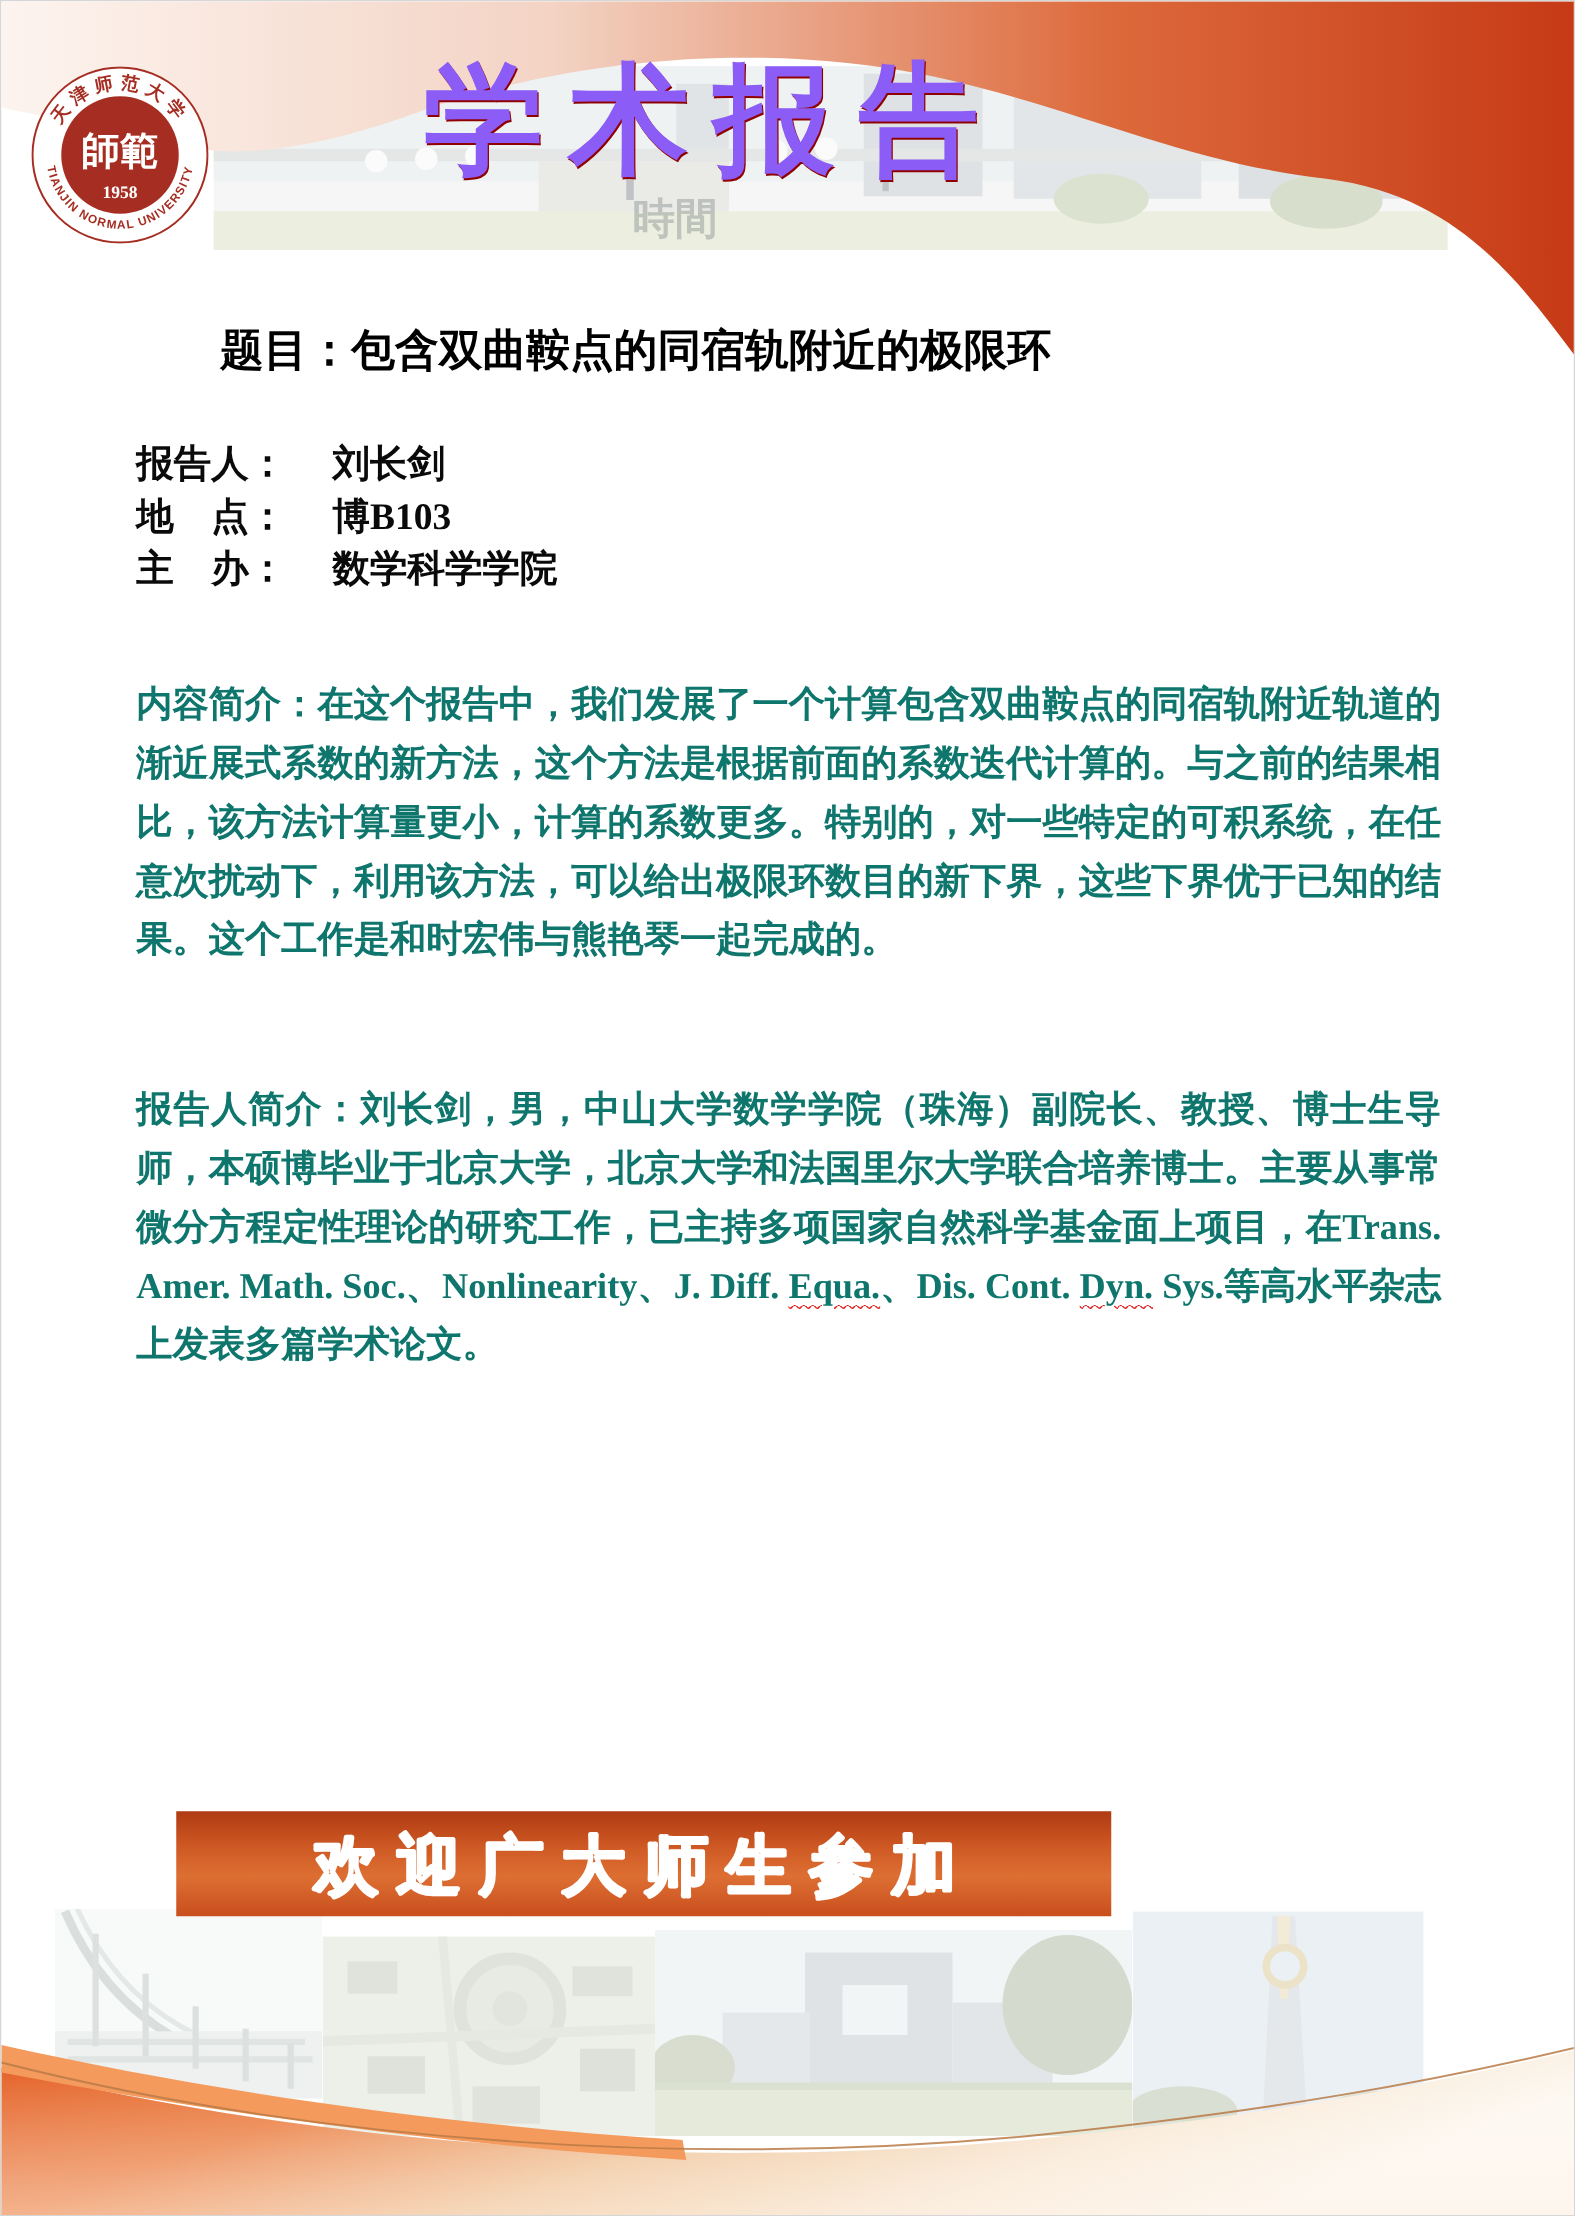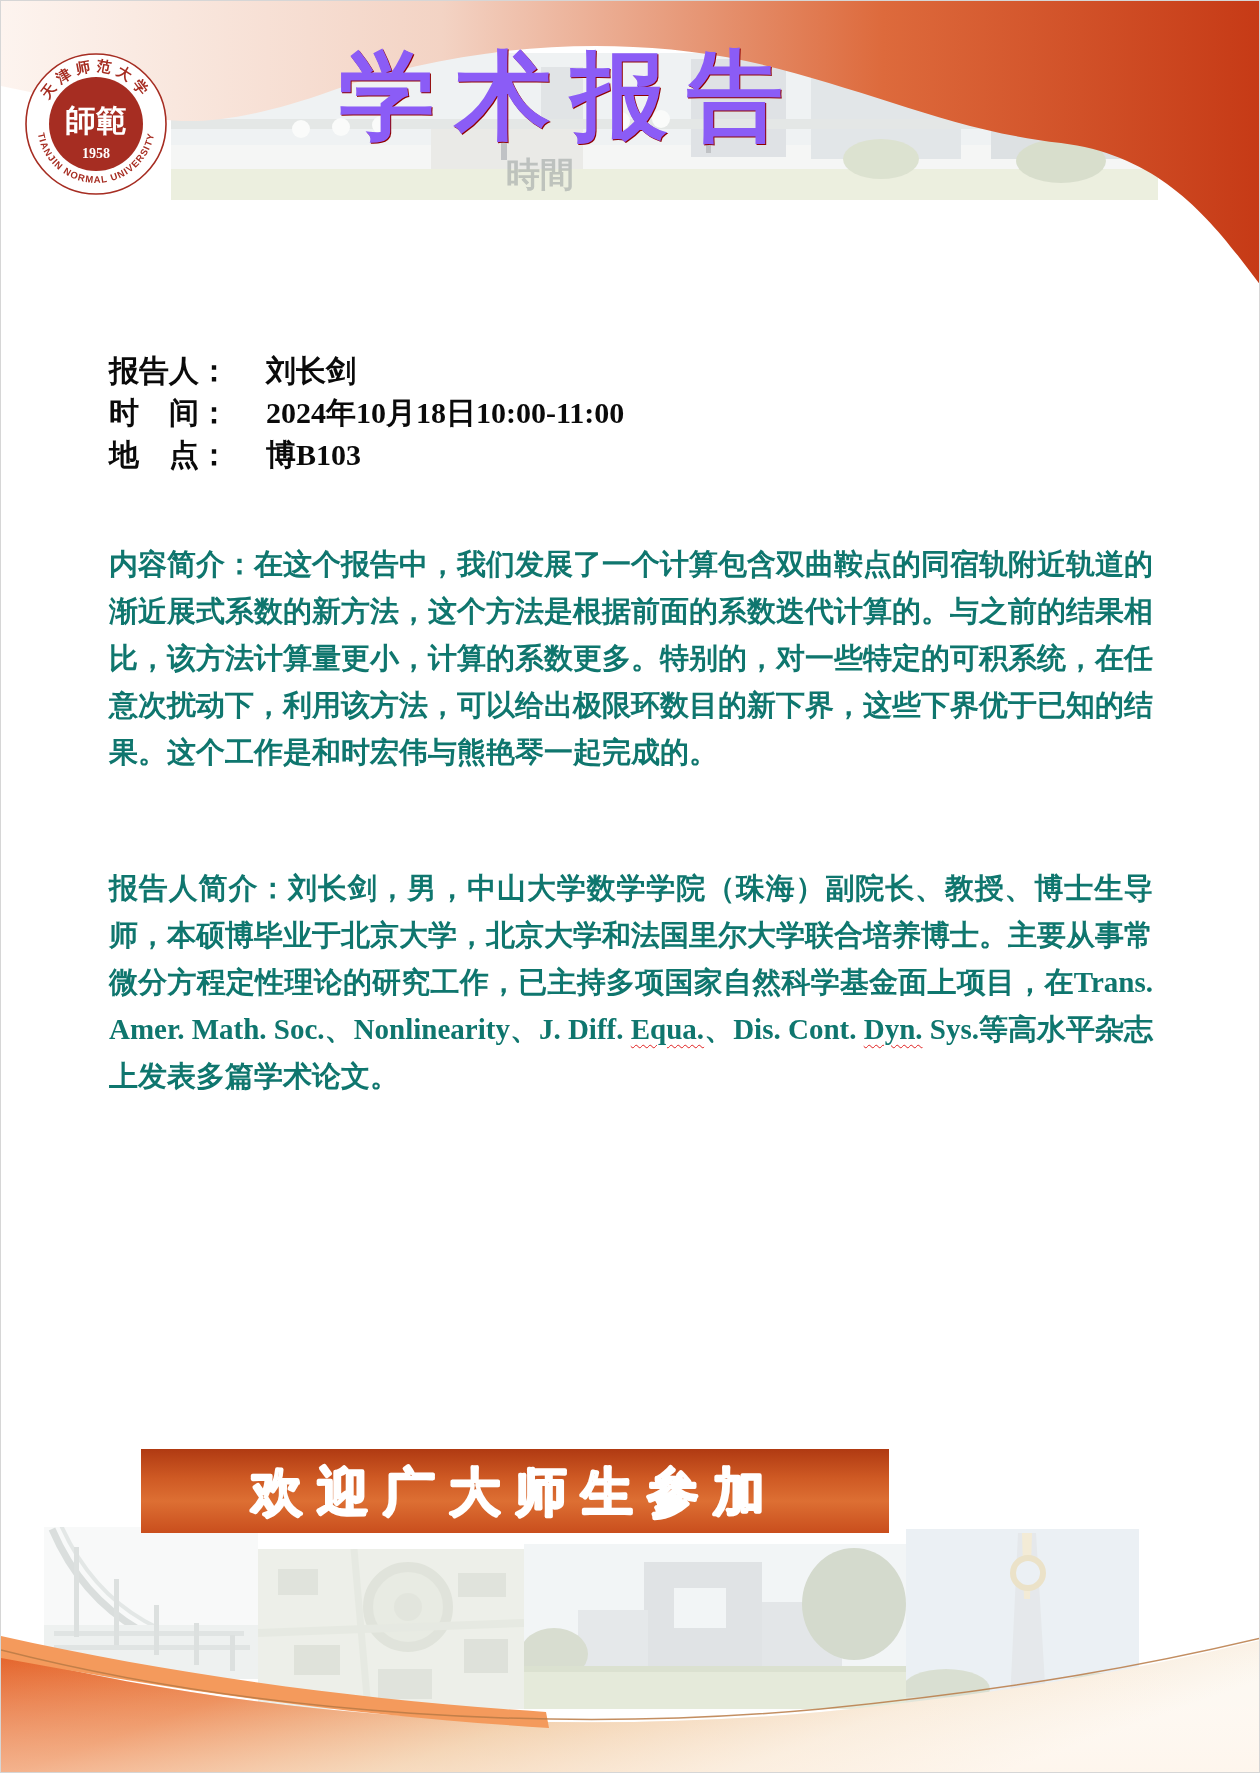--- a/index.html
+++ b/index.html
@@ -105,33 +105,34 @@
       <text font-size="9.5" fill="#a62d22" font-weight="bold" letter-spacing="1" font-family="'Liberation Sans','DejaVu Sans',sans-serif">
         <textPath href="#arcBot" startOffset="50%" text-anchor="middle">TIANJIN NORMAL UNIVERSITY</textPath>
       </text>
       <text x="71" y="78" font-size="31" fill="#ffffff" font-weight="bold" text-anchor="middle" font-family="'Liberation Serif','DejaVu Serif',serif">師範</text>
       <text x="71" y="105" font-size="14" fill="#ffffff" font-weight="bold" text-anchor="middle" font-family="'Liberation Serif','DejaVu Serif',serif">1958</text>
     </svg>
   </div>
 
   <div class="cn-banner-title">学术报告</div>
 
+  <div class="talk-title">题目：包含双曲鞍点的同宿轨附近的极限环</div>
 
   <div class="fields">
     <div class="field-row">
       <span class="field-label">报告人：</span>
       <span class="field-value">刘长剑</span>
     </div>
     <div class="field-row">
-      <span class="field-label">时　间：</span>
-      <span class="field-value">2024年10月18日10:00-11:00</span>
+      <span class="field-label">地　点：</span>
+      <span class="field-value">博B103</span>
     </div>
     <div class="field-row">
-      <span class="field-label">地　点：</span>
-      <span class="field-value">博B103</span>
+      <span class="field-label">主　办：</span>
+      <span class="field-value">数学科学学院</span>
     </div>
   </div>
 
   <div class="para abstract">内容简介：在这个报告中，我们发展了一个计算包含双曲鞍点的同宿轨附近轨道的渐近展式系数的新方法，这个方法是根据前面的系数迭代计算的。与之前的结果相比，该方法计算量更小，计算的系数更多。特别的，对一些特定的可积系统，在任意次扰动下，利用该方法，可以给出极限环数目的新下界，这些下界优于已知的结果。这个工作是和时宏伟与熊艳琴一起完成的。</div>
 
   <div class="para bio"><span>报告人简介：刘长剑，男，中山大学数学学院（珠海）副院长、教授、博士生导师，本硕博毕业于北京大学，北京大学和法国里尔大学联合培养博士。主要从事常微分方程定性理论的研究工作，已主持多项国家自然科学基金面上项目，在Trans. Amer. Math. Soc.、Nonlinearity、J. Diff. </span><span class="wavy">Equa.</span><span>、Dis. Cont. </span><span class="wavy">Dyn.</span><span> Sys.等高水平杂志上发表多篇学术论文。</span></div>
 
   <div class="photo p-colonnade">
     <svg width="214" height="152" viewBox="0 0 214 152">
       <rect width="214" height="152" fill="#f2f5f4"></rect>

